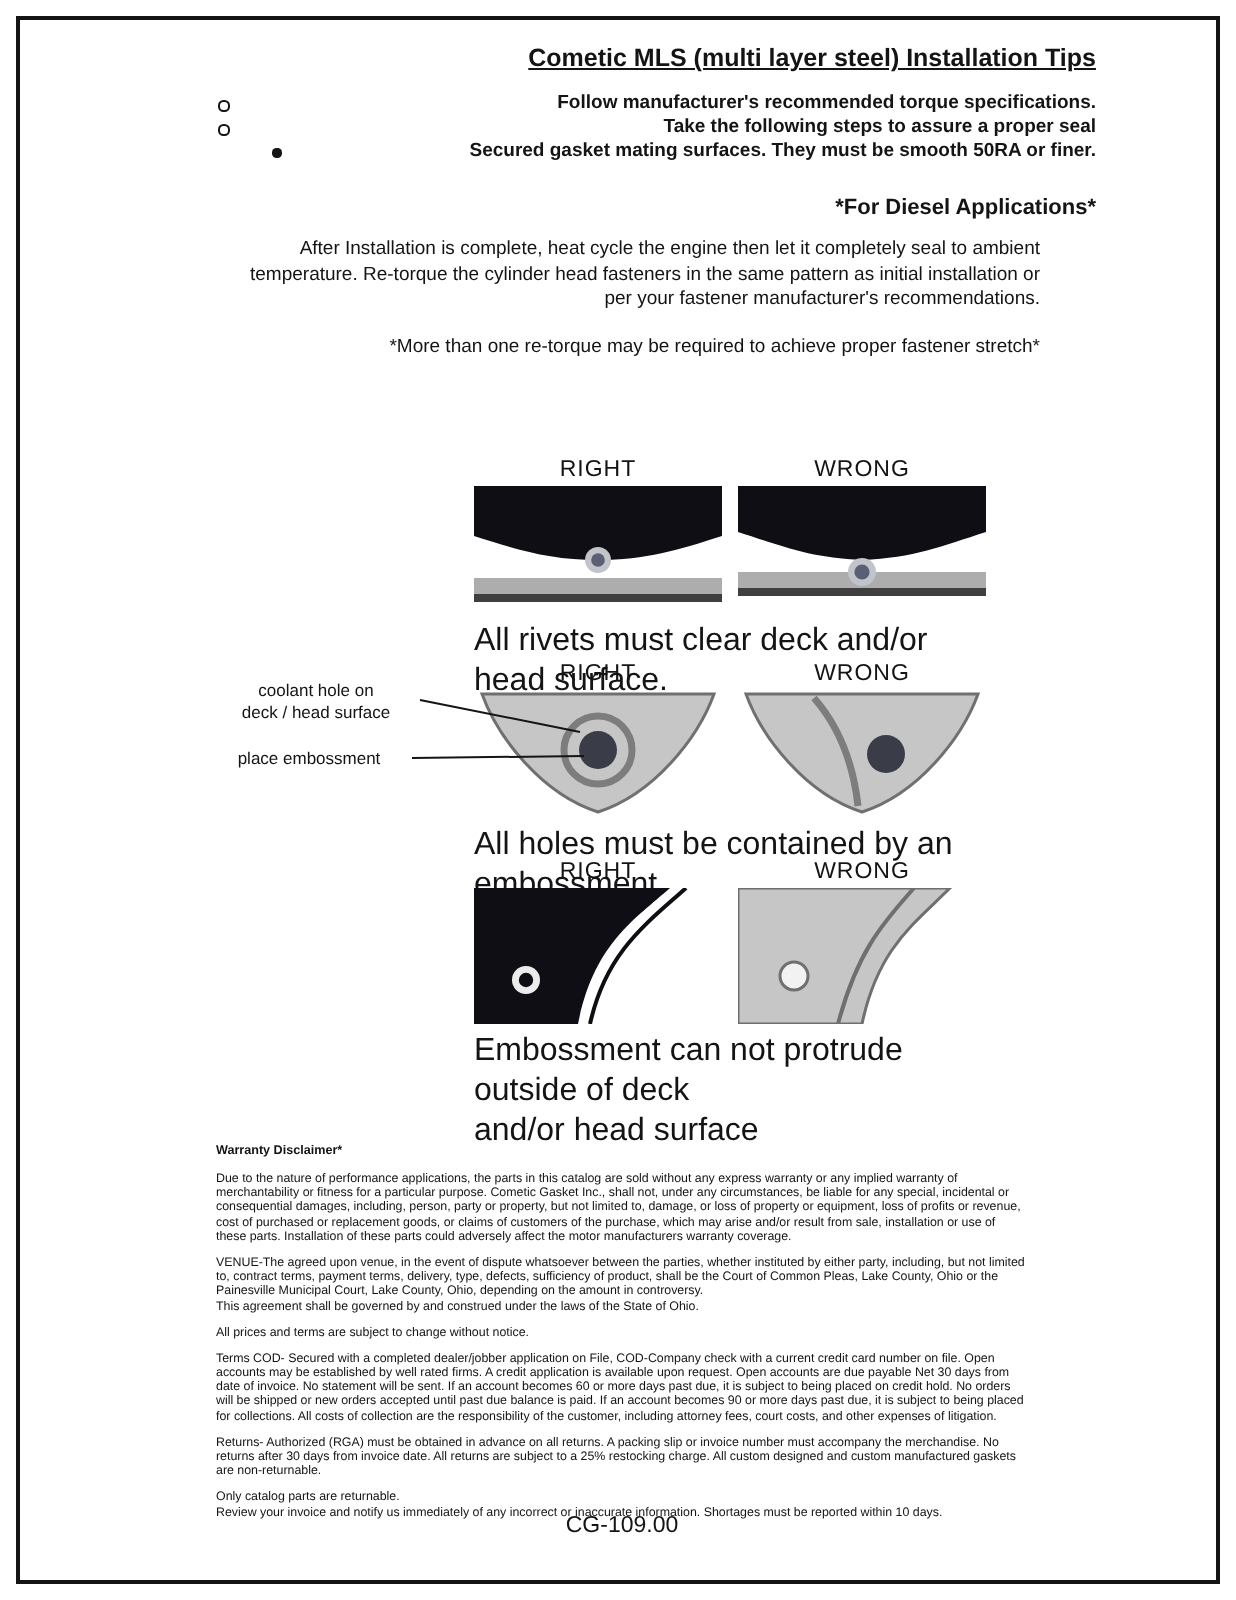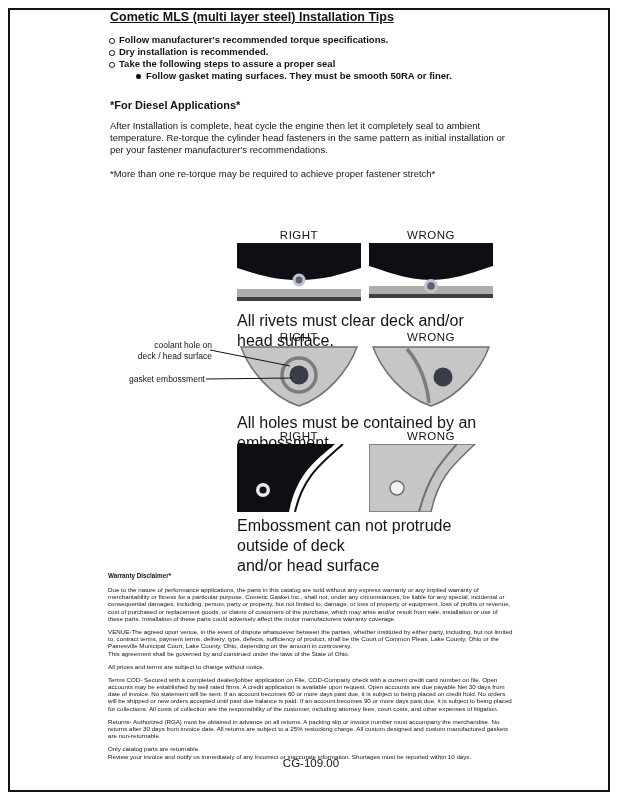--- a/index.html
+++ b/index.html
@@ -10,21 +10,21 @@
     overflow: hidden;
     font-family: "Liberation Sans", sans-serif;
     color: #141414;
   }
   .frame {
     position: absolute;
     left: 8px; top: 8px; right: 8px; bottom: 8px;
     border: 2px solid #141414;
     pointer-events: none;
   }
-  .content { position: absolute; left: 108px; top: 10px; width: 440px; }
+  .content { position: absolute; left: 108px; top: 22px; width: 440px; text-align: right; }
   .title {
     font-size: 12.5px; font-weight: bold;
     text-decoration: underline;
     margin: 0 0 10px 2px;
   }
   ul.tips, ul.subtips { list-style: none; margin: 0; padding: 0; font-weight: bold; }
   ul.tips > li { position: relative; padding-left: 11px; font-size: 9.5px; line-height: 1.28; }
   ul.tips > li::before {
     content: ""; position: absolute; left: 1px; top: 4px;
     width: 3.5px; height: 3.5px; border: 1px solid #141414; border-radius: 50%;
@@ -37,45 +37,44 @@
   }
   .diesel-heading { font-size: 11px; font-weight: bold; margin: 16px 0 9px 2px; }
   .content p { font-size: 9.5px; line-height: 1.3; width: 410px; margin: 0 0 11px 2px; }
 
   .dset { position: absolute; left: 237px; width: 256px; }
   .dlabels { display: flex; gap: 8px; margin-bottom: 2px; justify-content: flex-end; }
   .dlabel { width: 124px; text-align: center; font-size: 11.5px; letter-spacing: .5px; }
   .dpanels { display: flex; gap: 8px; }
   .dcaption { font-size: 16px; margin-top: 4px; white-space: pre-line; line-height: 1.25; }
 
-  .anno { position: absolute; font-size: 8.5px; line-height: 1.25; text-align: right; white-space: pre-line; }
+  .anno { position: absolute; font-size: 8.5px; line-height: 1.25; text-align: center; white-space: pre-line; }
   .anno-coolant { left: 104px; top: 340px; width: 108px; }
   .anno-emboss  { left: 104px; top: 374px; width: 101px; }
   .leader-lines { position: absolute; left: 206px; top: 344px; }
 
   .legal { position: absolute; left: 108px; top: 572px; width: 406px; }
   .legal h3 { font-size: 6.3px; margin: 0 0 7px 0; }
   .legal p { font-size: 6.2px; line-height: 1.16; margin: 0 0 6px 0; white-space: pre-line; }
 
   .footer-code { position: absolute; left: 108px; top: 757px; width: 406px; text-align: center; font-size: 11.5px; }
 </style>
 </head>
 <body>
 
 <div class="frame"></div>
 
 <div class="content">
   <h1 class="title">Cometic MLS (multi layer steel) Installation Tips</h1>
 
   <ul class="tips">
     <li><span>Follow manufacturer's recommended torque specifications.</span></li>
-    <li><span>Dry installation is recommended.</span></li>
     <li><span>Take the following steps to assure a proper seal</span>
       <ul class="subtips">
-        <li><span>Follow gasket mating surfaces.  They must be smooth 50RA or finer.</span></li>
+        <li><span>Secured gasket mating surfaces.  They must be smooth 50RA or finer.</span></li>
       </ul>
     </li>
   </ul>
 
   <h2 class="diesel-heading">*For Diesel Applications*</h2>
   <p>After Installation is complete, heat cycle the engine then let it completely seal to ambient temperature. Re-torque the cylinder head fasteners in the same pattern as initial installation or per your fastener manufacturer's recommendations.</p>
   <p>*More than one re-torque may be required to achieve proper fastener stretch*</p>
 </div>
 
 <section class="dset" style="top:229px">
@@ -117,21 +116,21 @@
       <path d="M4,2 H120 C112,24 90,52 62,61 C34,52 12,24 4,2 Z" fill="#c6c6c6" stroke="#707070" stroke-width="1.5"></path>
       <path d="M38,4 C52,20 58,40 60,58" fill="none" stroke="#7d7d7d" stroke-width="3.5"></path>
       <circle cx="74" cy="32" r="9.5" fill="#3a3d47"></circle>
     </svg>
   </div>
   <div class="dcaption">All holes must be contained by an embossment.</div>
 </section>
 
 <div class="anno anno-coolant">coolant hole on
 deck / head surface</div>
-<div class="anno anno-emboss">gasket embossment</div>
+<div class="anno anno-emboss">place embossment</div>
 <svg class="leader-lines" width="92" height="44" viewBox="0 0 92 44">
   <line x1="4" y1="6" x2="84" y2="22" stroke="#141414" stroke-width="1"></line>
   <line x1="0" y1="35" x2="86" y2="34" stroke="#141414" stroke-width="1"></line>
 </svg>
 
 <section class="dset" style="top:430px">
   <div class="dlabels">
     <div class="dlabel">RIGHT</div>
     <div class="dlabel">WRONG</div>
   </div>

